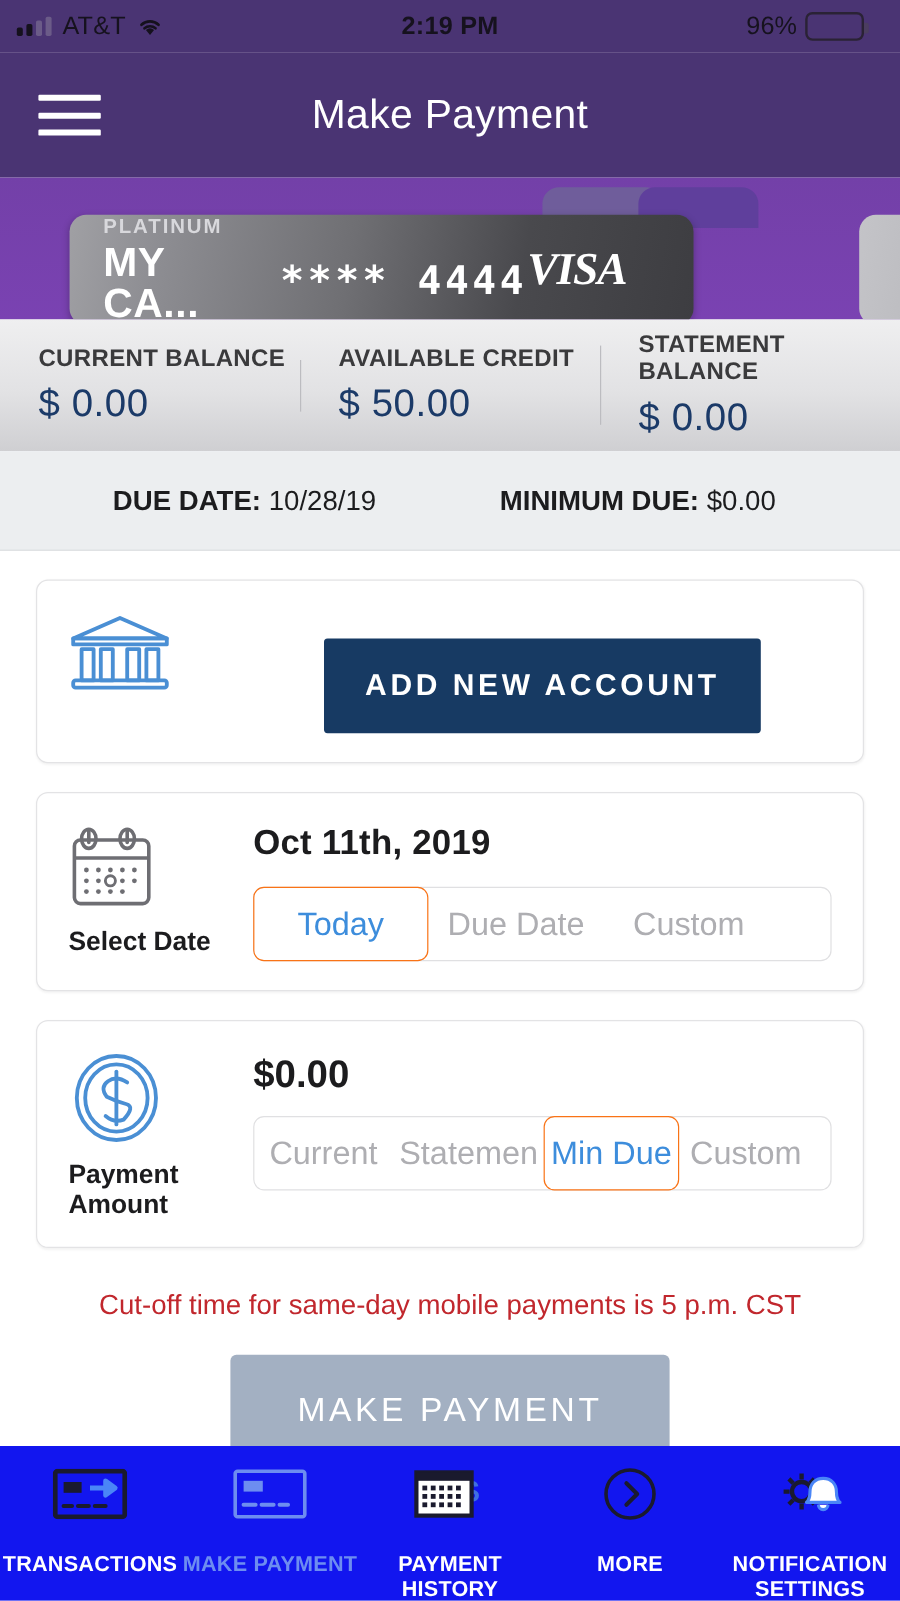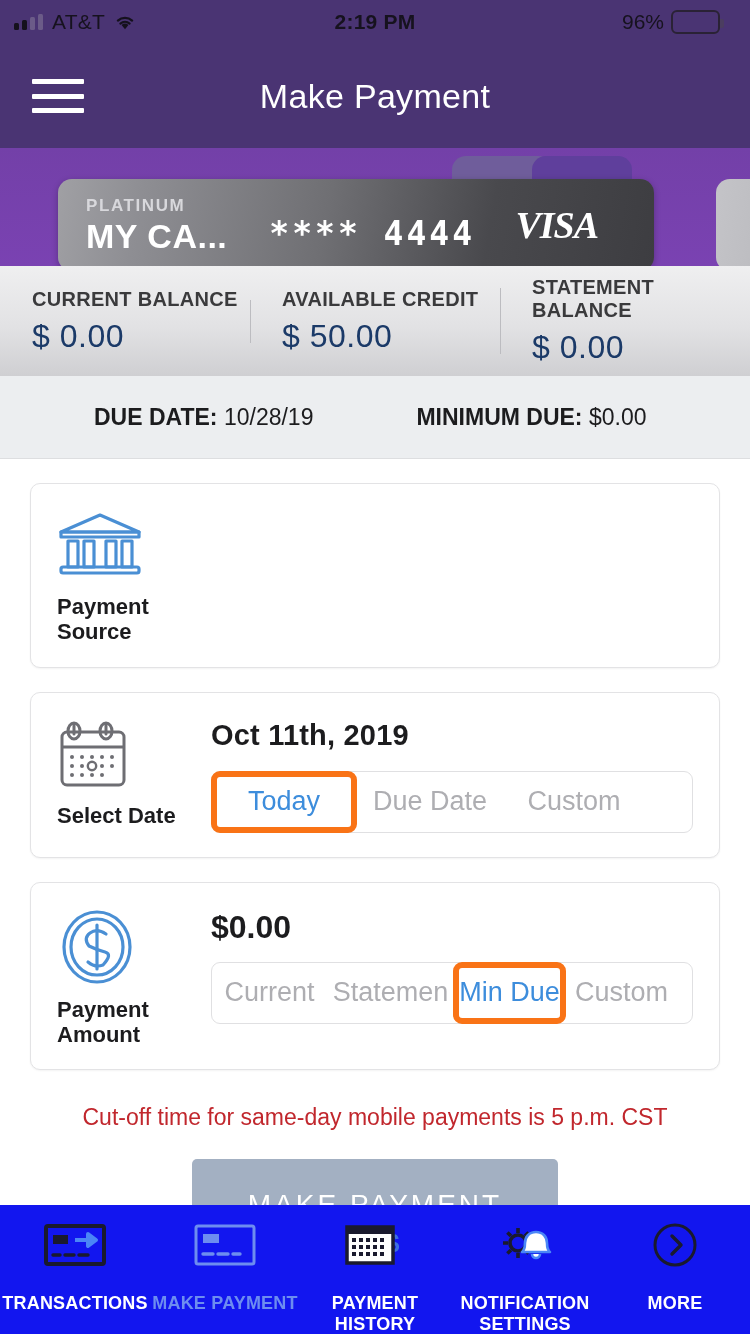--- a/index.html
+++ b/index.html
@@ -45,21 +45,21 @@
   
   .carousel{
     height:118px; background:#7b3fb0;
     background:linear-gradient(180deg,#7340a8 0%,#7a42b2 100%);
     position:relative; overflow:hidden;
   }
   .stack-tab{ position:absolute; top:8px; border-radius:14px 14px 0 0; }
   .stack-tab.a{ left:452px; width:100px; height:34px; background:#6f5d9b; }
   .stack-tab.b{ left:532px; width:100px; height:34px; background:#5f3f9c; }
   .card{
-    position:absolute; left:58px; top:31px; width:596px; height:92px;
+    position:absolute; left:58px; top:31px; width:520px; height:92px;
     border-radius:14px; overflow:hidden;
     background:linear-gradient(100deg,#a0a0a4 0%, #8e8e93 14%, #6f6f73 45%, #49494d 72%, #3d3d41 100%);
     box-shadow:0 2px 6px rgba(0,0,0,.25);
     display:flex; align-items:center;
   }
   .card-next{
     position:absolute; left:716px; top:31px; width:120px; height:92px;
     border-radius:14px; background:linear-gradient(100deg,#c4c4c8 0%, #b2b2b6 100%);
   }
   .card-inner{ padding-left:28px; width:100%; display:flex; align-items:center; }
@@ -132,21 +132,21 @@
   .seg{
     margin-top:19px; display:flex; align-items:stretch;
     border:1px solid #e0e0e2; border-radius:9px; background:#ffffff;
     height:62px; position:relative;
   }
   .seg-item{
     display:flex; align-items:center; justify-content:center;
     font-size:27px; color:#aeaeb2; cursor:pointer; padding:0 20px; white-space:nowrap;
   }
   .seg-item.sel{
-    color:#3d8ddc; border:6px solid #f97316; border-radius:9px;
+    color:#3d8ddc; border:1px solid #f97316; border-radius:9px;
     margin:-1px; background:#ffffff; z-index:2;
   }
   .seg.date .seg-item{ flex:none; }
   .seg.date .seg-item:nth-child(1){ width:146px; }
   .seg.date .seg-item:nth-child(2){ width:148px; }
   .seg.date .seg-item:nth-child(3){ width:140px; }
 
   .seg.amount{ margin-top:16px; }
   .seg.amount .seg-item{ flex:none; padding:0 12px; }
   .seg.amount .seg-item:nth-child(1){ width:115px; }
@@ -269,21 +269,25 @@
               <path d="M4 22 L43 5 L82 22 Z"></path>
               <rect x="4" y="22" width="78" height="5"></rect>
               <rect x="11" y="31" width="10" height="26"></rect>
               <rect x="27" y="31" width="10" height="26"></rect>
               <rect x="49" y="31" width="10" height="26"></rect>
               <rect x="65" y="31" width="10" height="26"></rect>
               <rect x="4" y="57" width="78" height="6" rx="2"></rect>
             </g>
           </svg>
         </span>
-        <div class="side-label">Payment Source</div>
+      </div>
+      <div class="body-col">
+        <div class="addacct-wrap">
+          <button class="btn-primary">ADD NEW ACCOUNT</button>
+        </div>
       </div>
     </div>
   </div>
 
   <div class="panel">
     <div class="row">
       <div class="side">
         <span class="ico">
           <svg width="74" height="72" viewBox="0 0 74 72">
             <g fill="none" stroke="#6e6e73" stroke-width="3">
@@ -405,35 +409,35 @@
             <rect x="29" y="30" width="4" height="4"></rect>
             <rect x="36" y="30" width="4" height="4"></rect>
         </g>
       </svg>
     </div>
     <div class="tab-label">PAYMENT HISTORY</div>
   </div>
 
   <div class="tab">
     <div class="tab-icon">
+      <svg width="46" height="46" viewBox="0 0 46 46">
+        <circle cx="23" cy="23" r="20" fill="none" stroke="#1a1a2e" stroke-width="3"></circle>
+        <path d="M20 14 L29 23 L20 32" fill="none" stroke="#1a1a2e" stroke-width="3.4" stroke-linecap="round" stroke-linejoin="round"></path>
+      </svg>
+    </div>
+    <div class="tab-label">MORE</div>
+  </div>
+
+  <div class="tab">
+    <div class="tab-icon">
       <svg width="62" height="46" viewBox="0 0 62 46">
         <g fill="none" stroke="#1a1a2e" stroke-width="3.6">
           <circle cx="24" cy="21" r="8"></circle>
           <path d="M24 6 v5 M24 31 v5 M9 21 h5 M34 21 h5 M13.4 10.4 l3.6 3.6 M31 28 l3.6 3.6 M34.6 10.4 l-3.6 3.6 M17 28 l-3.6 3.6"></path>
         </g>
         <path d="M42 10 c-7 0-11 5-11 11 0 7-3 9-3 9 h28 c0 0-3-2-3-9 0-6-4-11-11-11z" fill="#ffffff" stroke="#4a86f7" stroke-width="2.6" stroke-linejoin="round"></path>
         <path d="M38 32 a4 4 0 0 0 8 0" fill="#ffffff" stroke="#4a86f7" stroke-width="2.6"></path>
       </svg>
     </div>
     <div class="tab-label">NOTIFICATION SETTINGS</div>
   </div>
 
-  <div class="tab">
-    <div class="tab-icon">
-      <svg width="46" height="46" viewBox="0 0 46 46">
-        <circle cx="23" cy="23" r="20" fill="none" stroke="#1a1a2e" stroke-width="3"></circle>
-        <path d="M20 14 L29 23 L20 32" fill="none" stroke="#1a1a2e" stroke-width="3.4" stroke-linecap="round" stroke-linejoin="round"></path>
-      </svg>
-    </div>
-    <div class="tab-label">MORE</div>
-  </div>
-
 </div>
 
 </body></html>

